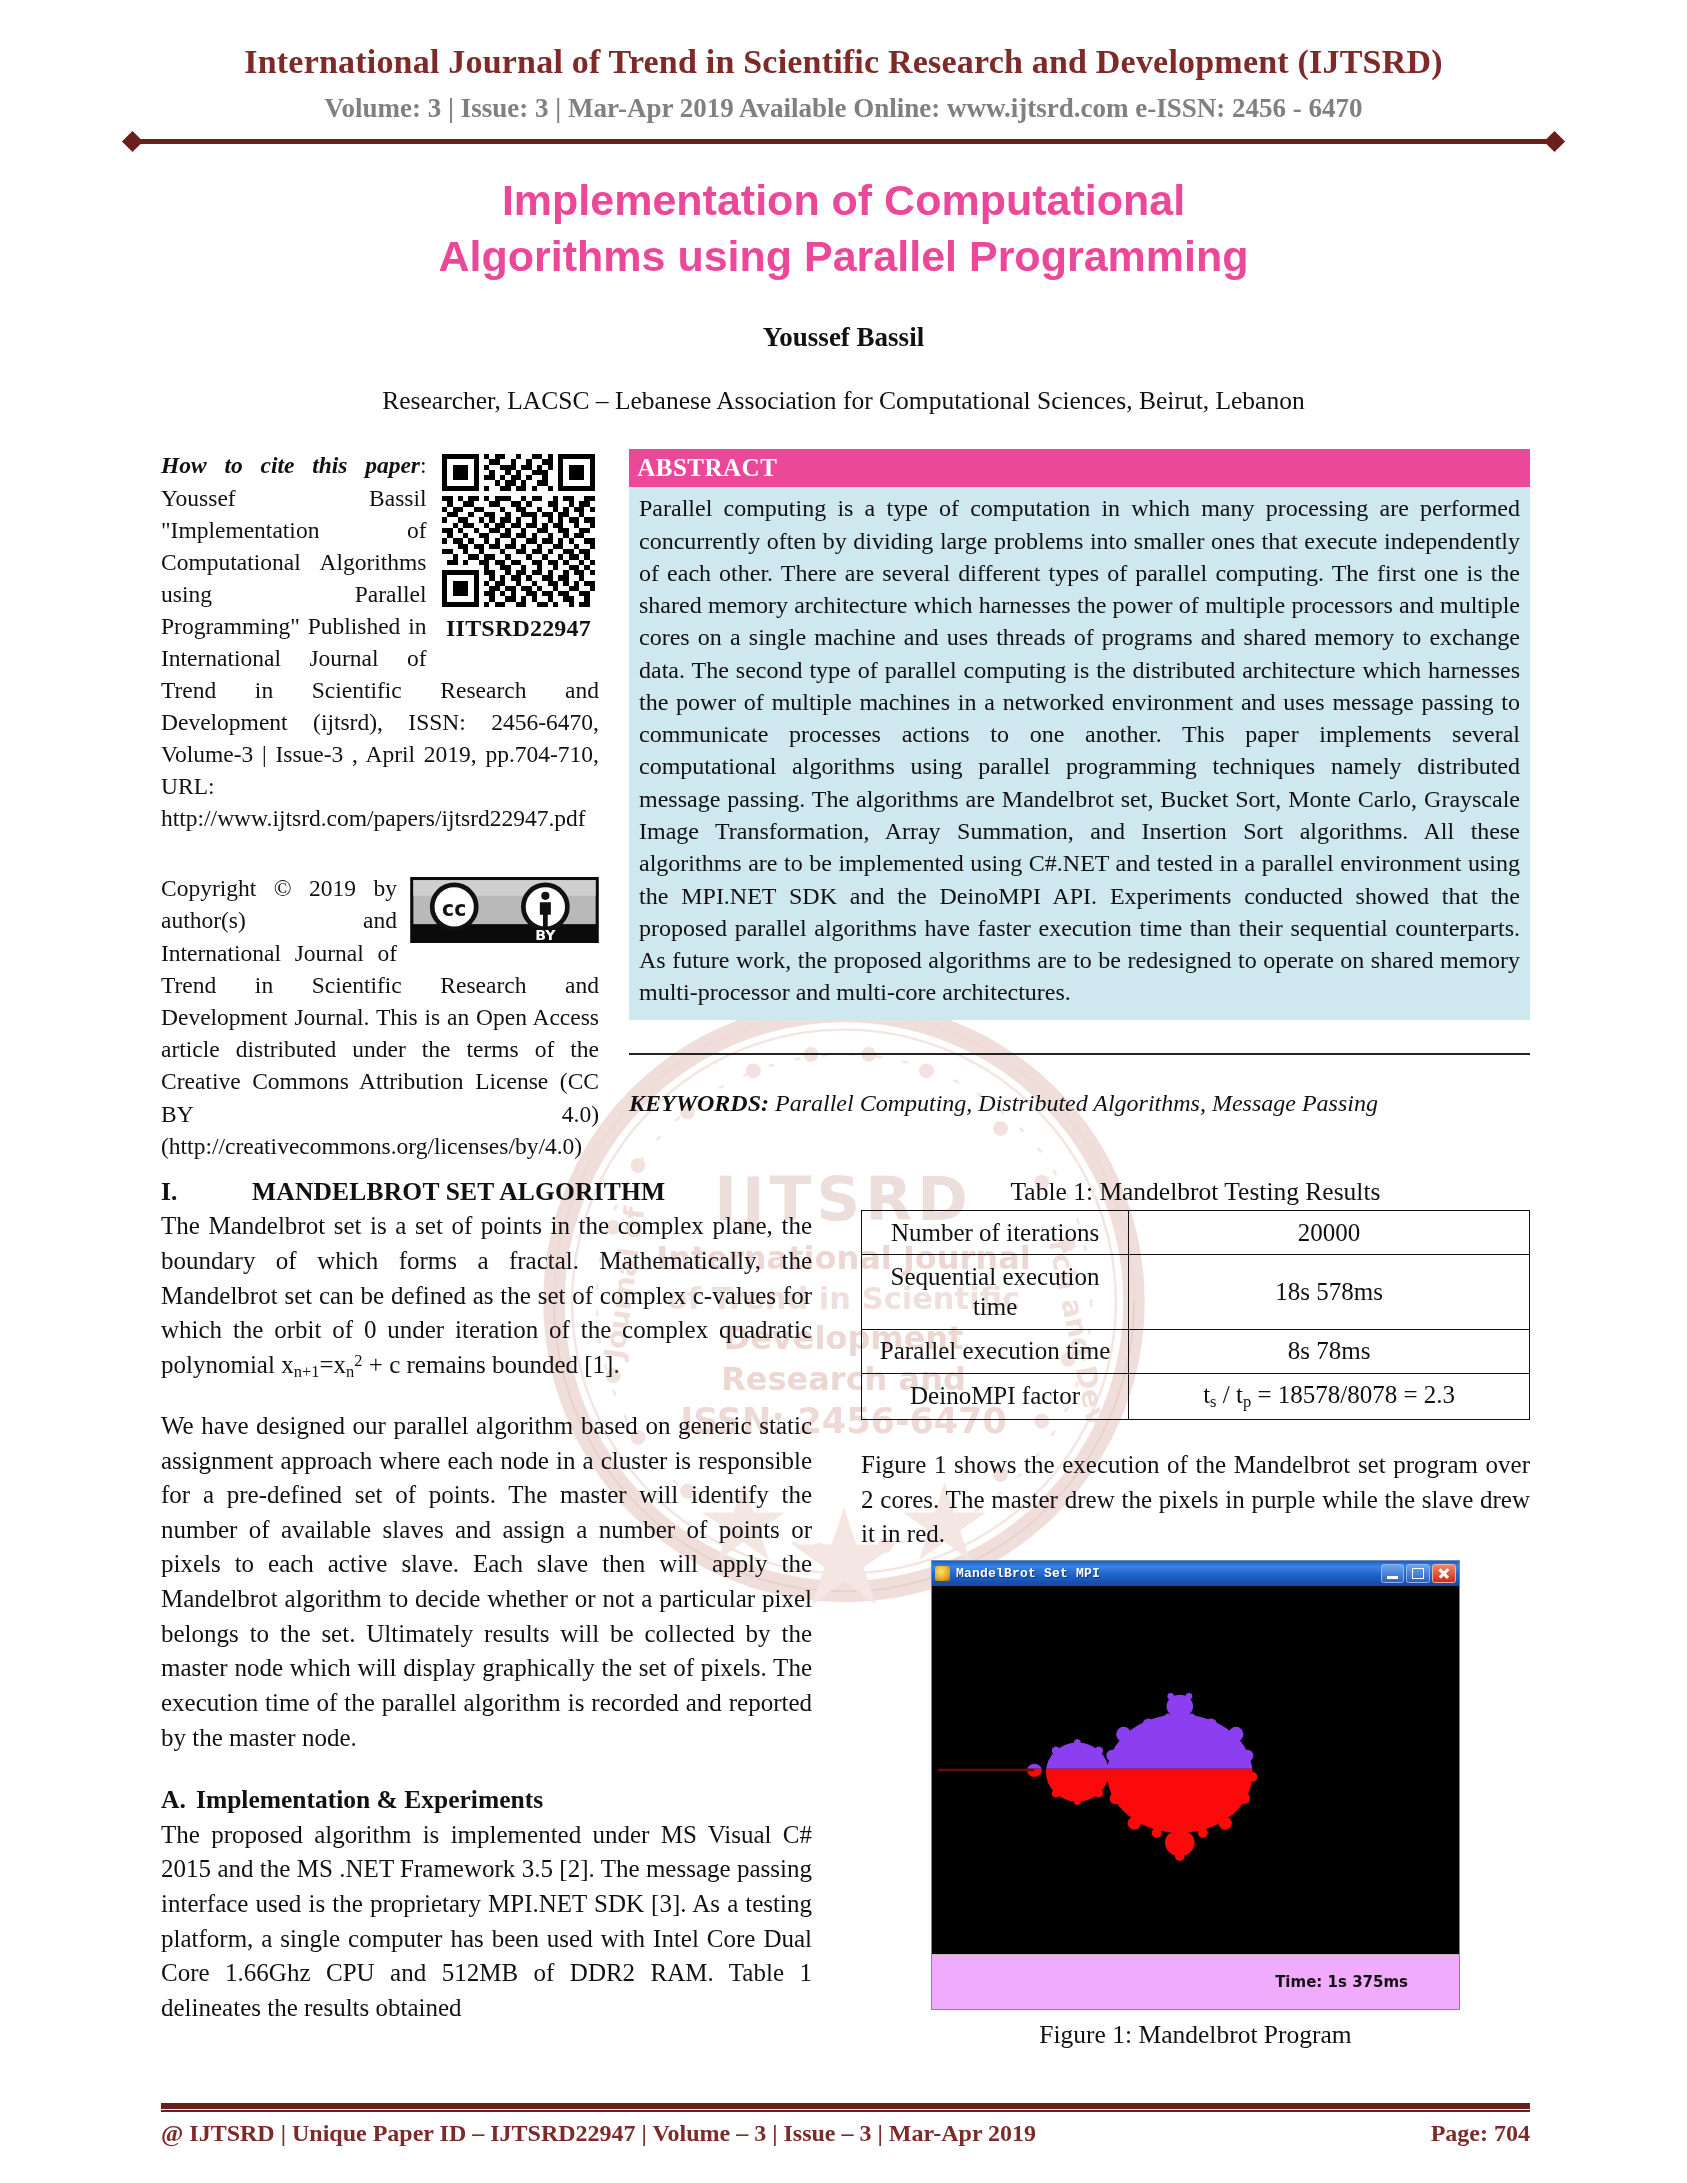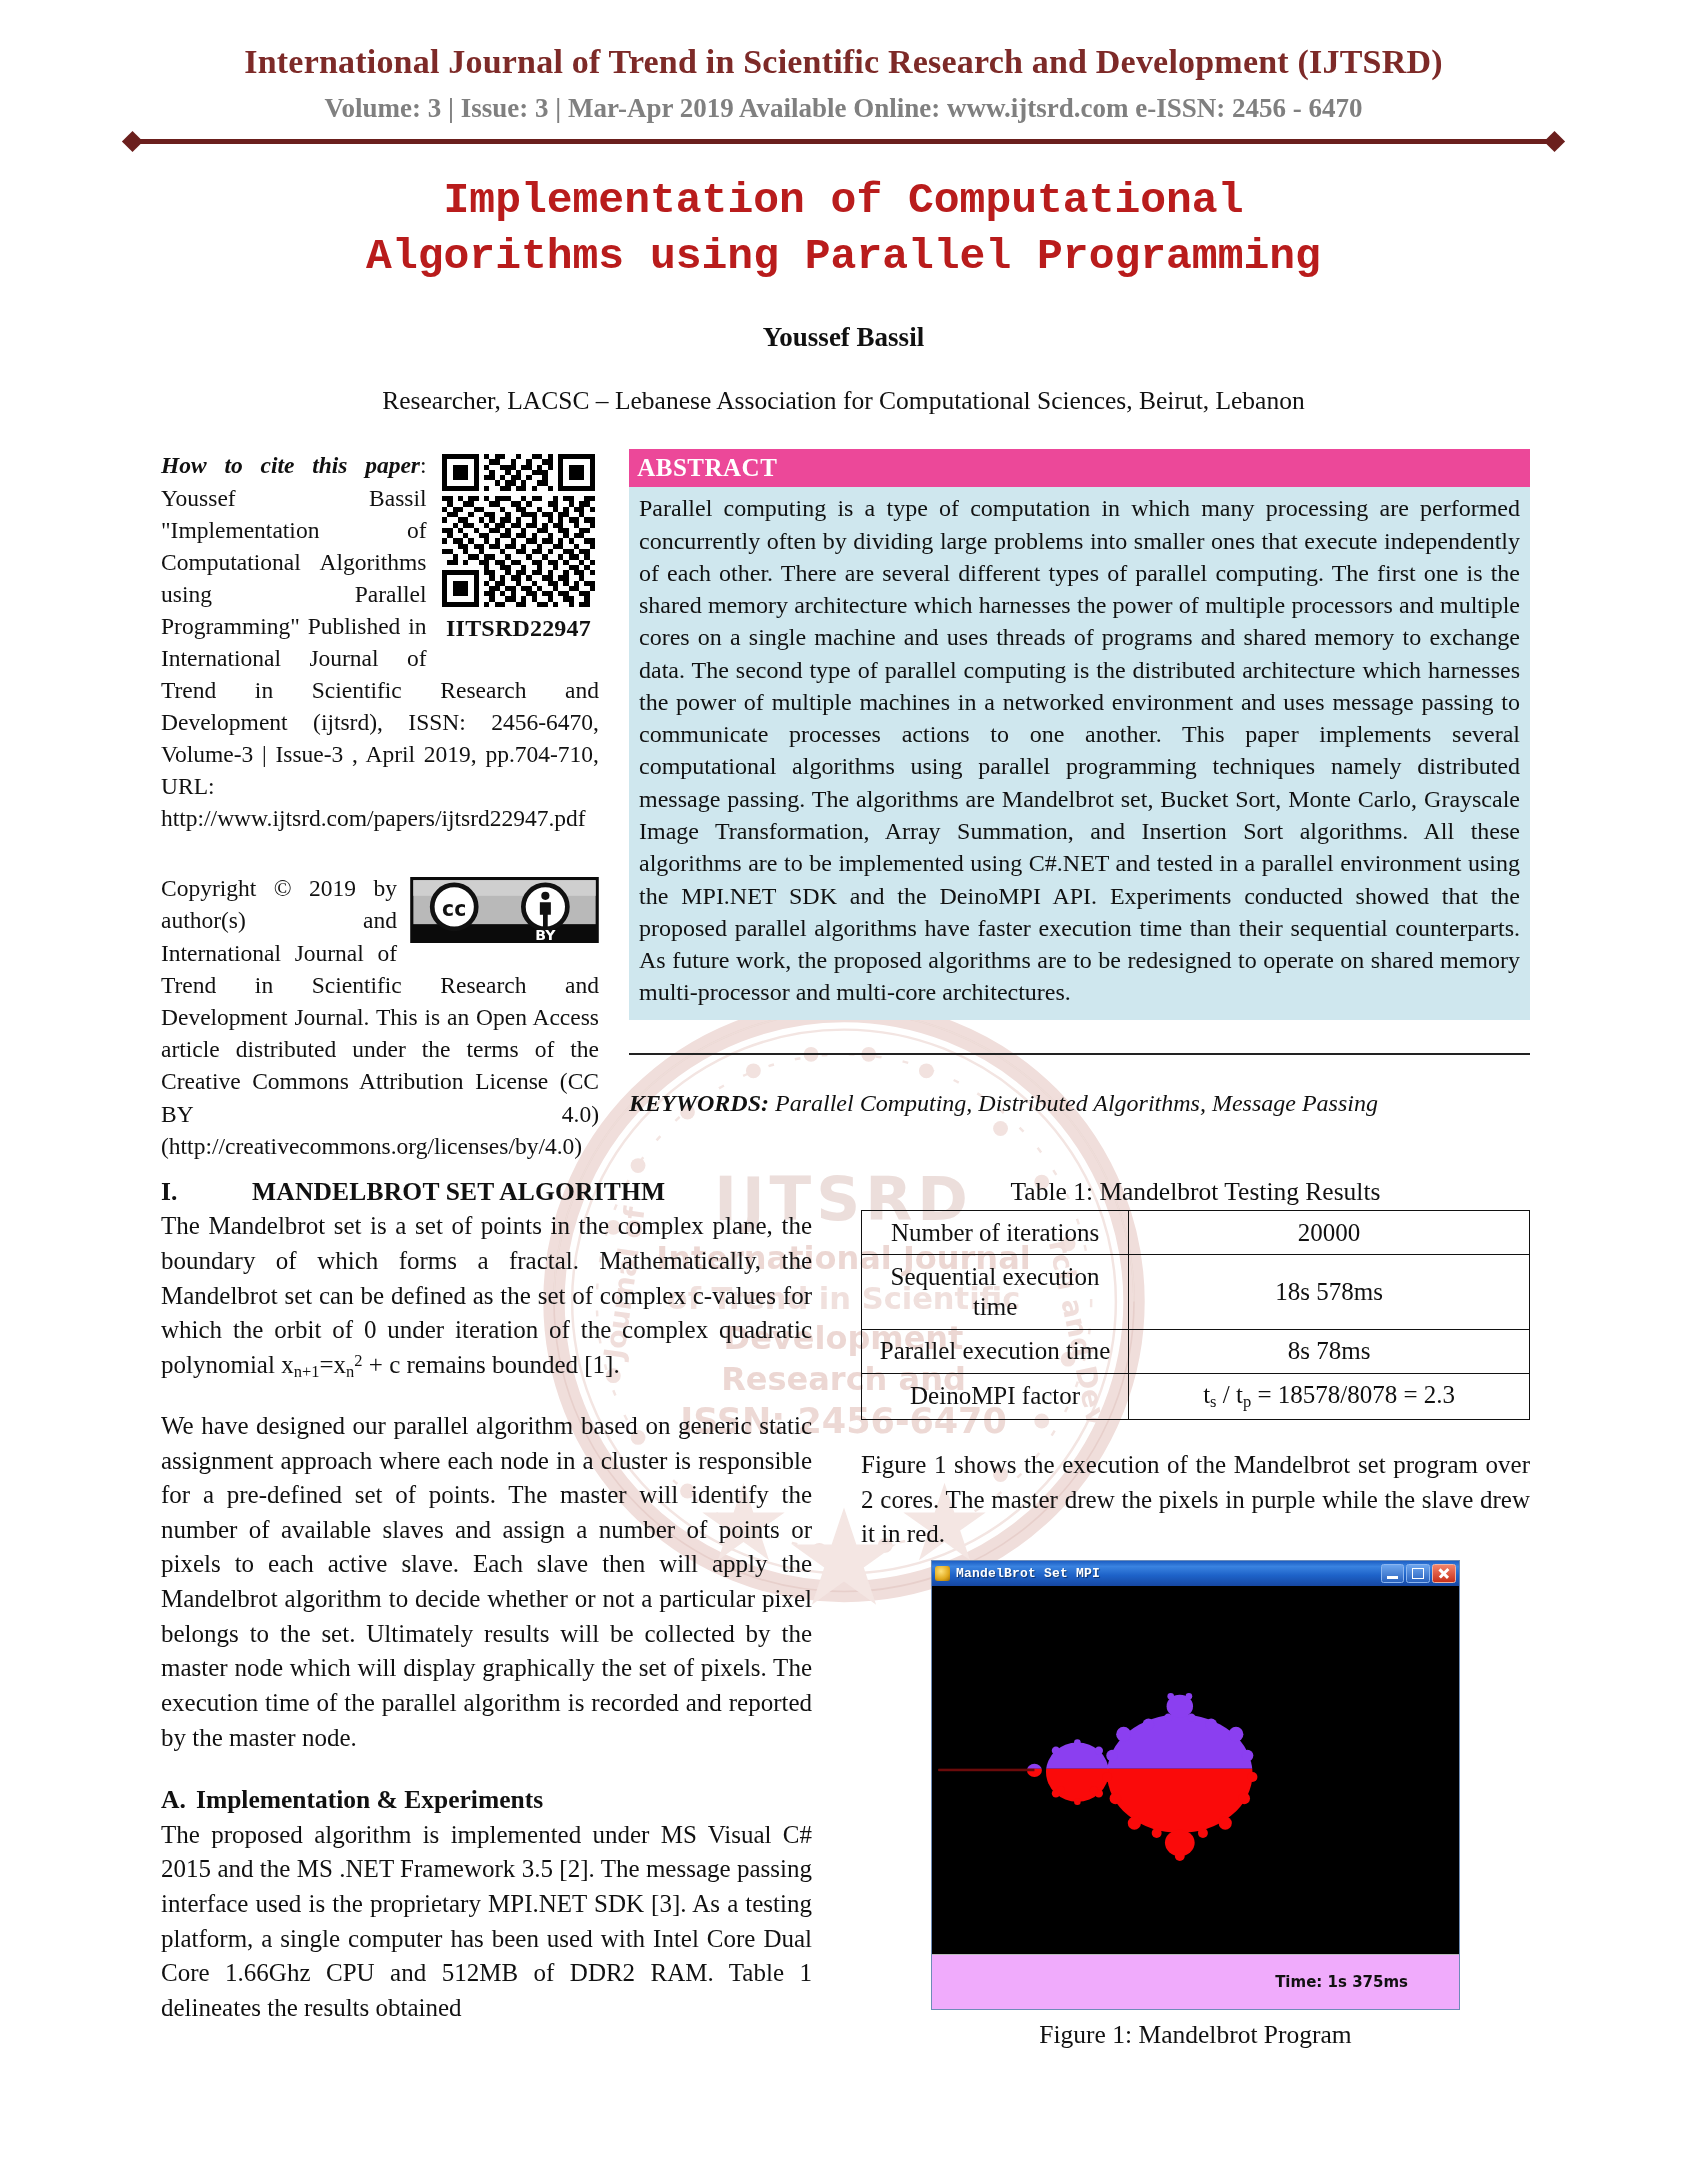--- a/index.html
+++ b/index.html
@@ -69,24 +69,24 @@
   .hrule .dia{
     position:absolute;top:-2.5px;width:15px;height:15px;background:#6b1f1d;
     transform:rotate(45deg);
   }
   .hrule .dia.l{left:0;}
   .hrule .dia.r{right:0;}
 
   
   .paper-title{
     text-align:center;
-    font-family:Liberation Mono, monospace;
+    font-family:Liberation Sans, sans-serif;
     font-weight:bold;
     font-size:43px;
-    color:#b91c1c;
+    color:#ec4899;
     line-height:1.30;
     margin-top:28px;
   }
   .author{
     text-align:center;
     font-family:"Liberation Serif", serif;
     font-weight:bold;
     font-size:27px;
     margin-top:38px;
     color:#111;
@@ -814,15 +814,25 @@
           </div>
           <div class="statusbar">
             <span>Time: 1s 375ms</span>
           </div>
         </div>
         <div class="figcap">Figure 1: Mandelbrot Program</div>
       </div>
     </div>
   </div>
 
+  <div class="footer">
+    <div class="frule">
+      <div class="a"></div>
+        <div class="b"></div>
+    </div>
+    <div class="frow">
+      <span>@ IJTSRD | Unique Paper ID – IJTSRD22947  | Volume – 3 | Issue – 3 | Mar-Apr 2019</span>
+      <span>Page: 704</span>
+    </div>
+  </div>
 
 </div>
 
 
 </body></html>

